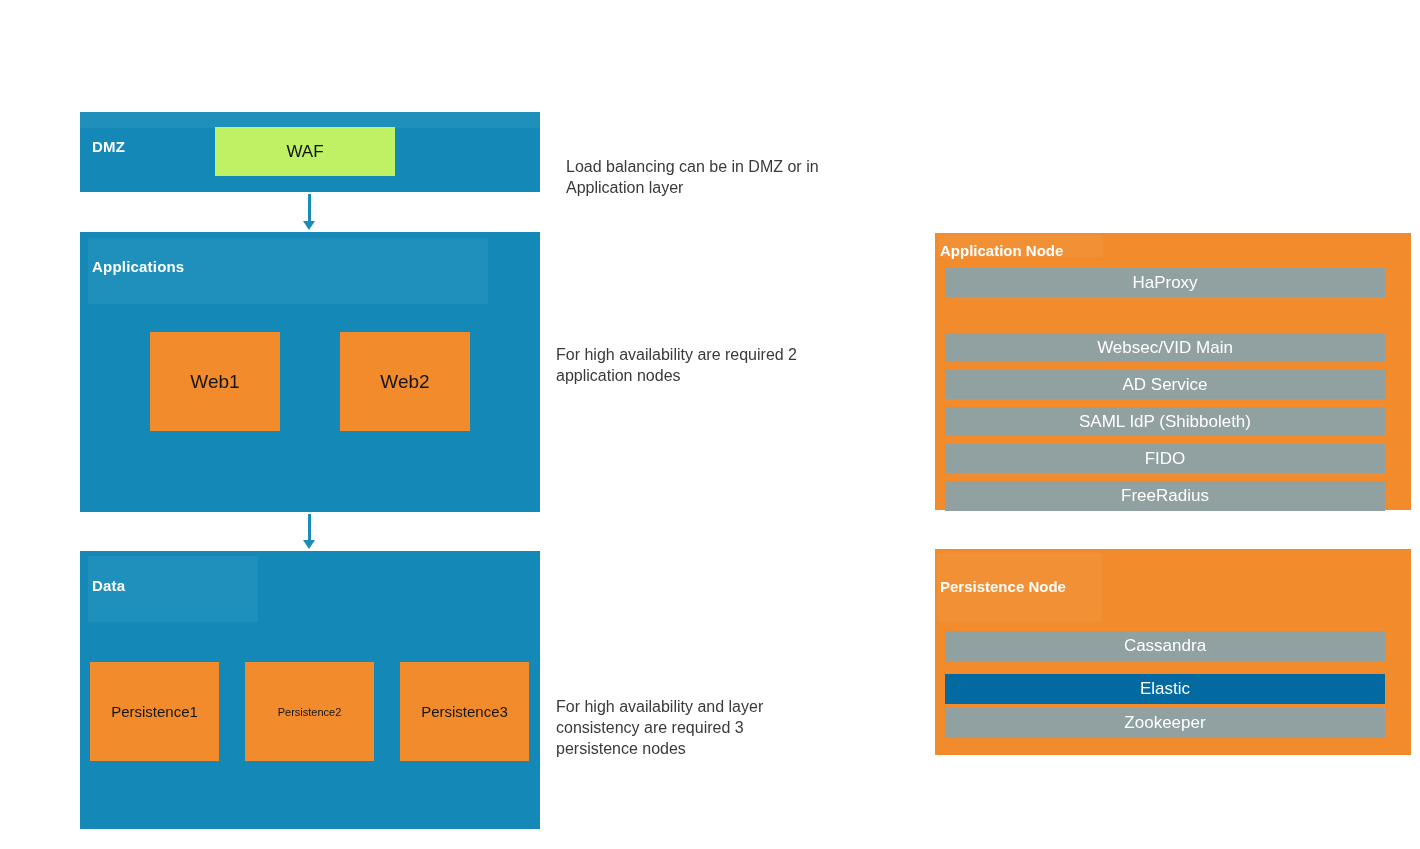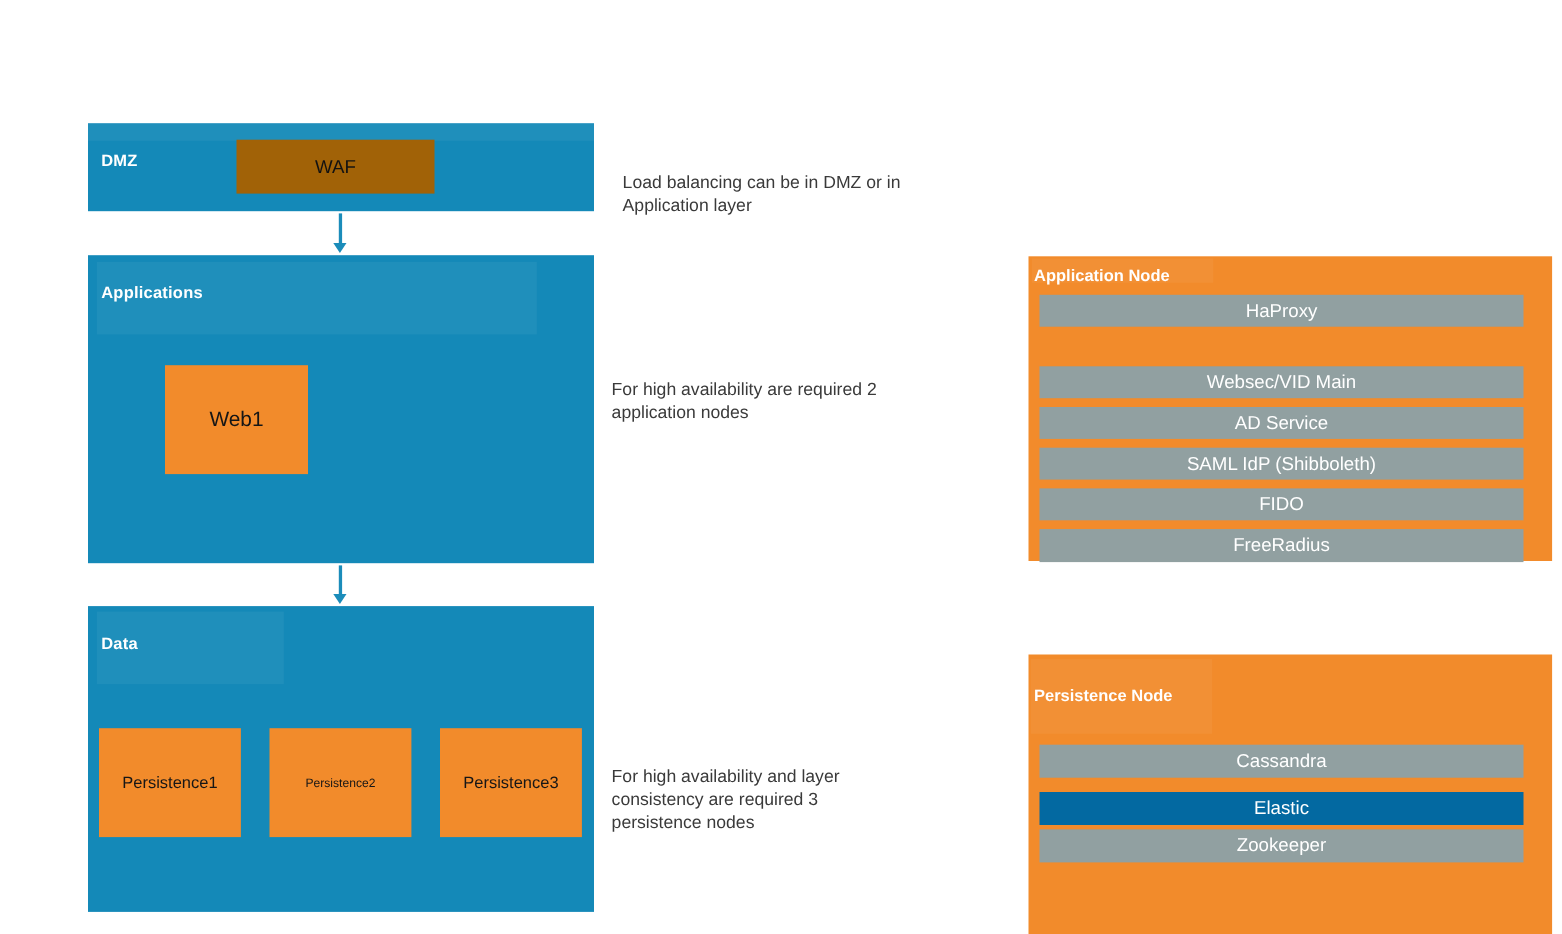--- a/index.html
+++ b/index.html
@@ -45,21 +45,21 @@
   .halo-apps { left: 8px; top: 6px; width: 400px; height: 66px; }
   .halo-data { left: 8px; top: 5px; width: 170px; height: 66px; }
 
   
   .waf-box {
     position: absolute;
     left: 135px;
     top: 15px;
     width: 180px;
     height: 49px;
-    background: #a16207;
+    background: #bef264;
     color: #121212;
     font-size: 17px;
     display: flex;
     align-items: center;
     justify-content: center;
   }
   .orange-box {
     position: absolute;
     background: #F28B2B;
     color: #161616;
@@ -109,21 +109,21 @@
 
   
   .panel {
     position: absolute;
     left: 935px;
     width: 460px;
     background: #F28B2B;
     padding-left: 16px;
   }
   .panel-app  { top: 233px; height: 277px; }
-  .panel-pers { top: 549px; height: 255px; margin-top: 46px; }
+  .panel-pers { top: 549px; height: 206px; }
 
   .panel-title {
     position: absolute;
     left: 5px;
     color: #ffffff;
     font-size: 15px;
     font-weight: 700;
   }
   .panel-app  .panel-title { top: 9px; }
   .panel-pers .panel-title { top: 29px; }
@@ -164,20 +164,21 @@
     <span class="band-label">DMZ</span>
     <div class="waf-box">WAF</div>
   </div>
 
   <div class="arrow arrow-1"></div>
 
   <div class="band band-apps">
     <div class="halo halo-apps"></div>
     <span class="band-label">Applications</span>
     <div class="orange-box web1">Web1</div>
+    <div class="orange-box web2">Web2</div>
   </div>
 
   <div class="arrow arrow-2"></div>
 
   <div class="band band-data">
     <div class="halo halo-data"></div>
     <span class="band-label">Data</span>
     <div class="orange-box pers1">Persistence1</div>
     <div class="orange-box pers2">Persistence2</div>
     <div class="orange-box pers3">Persistence3</div>

